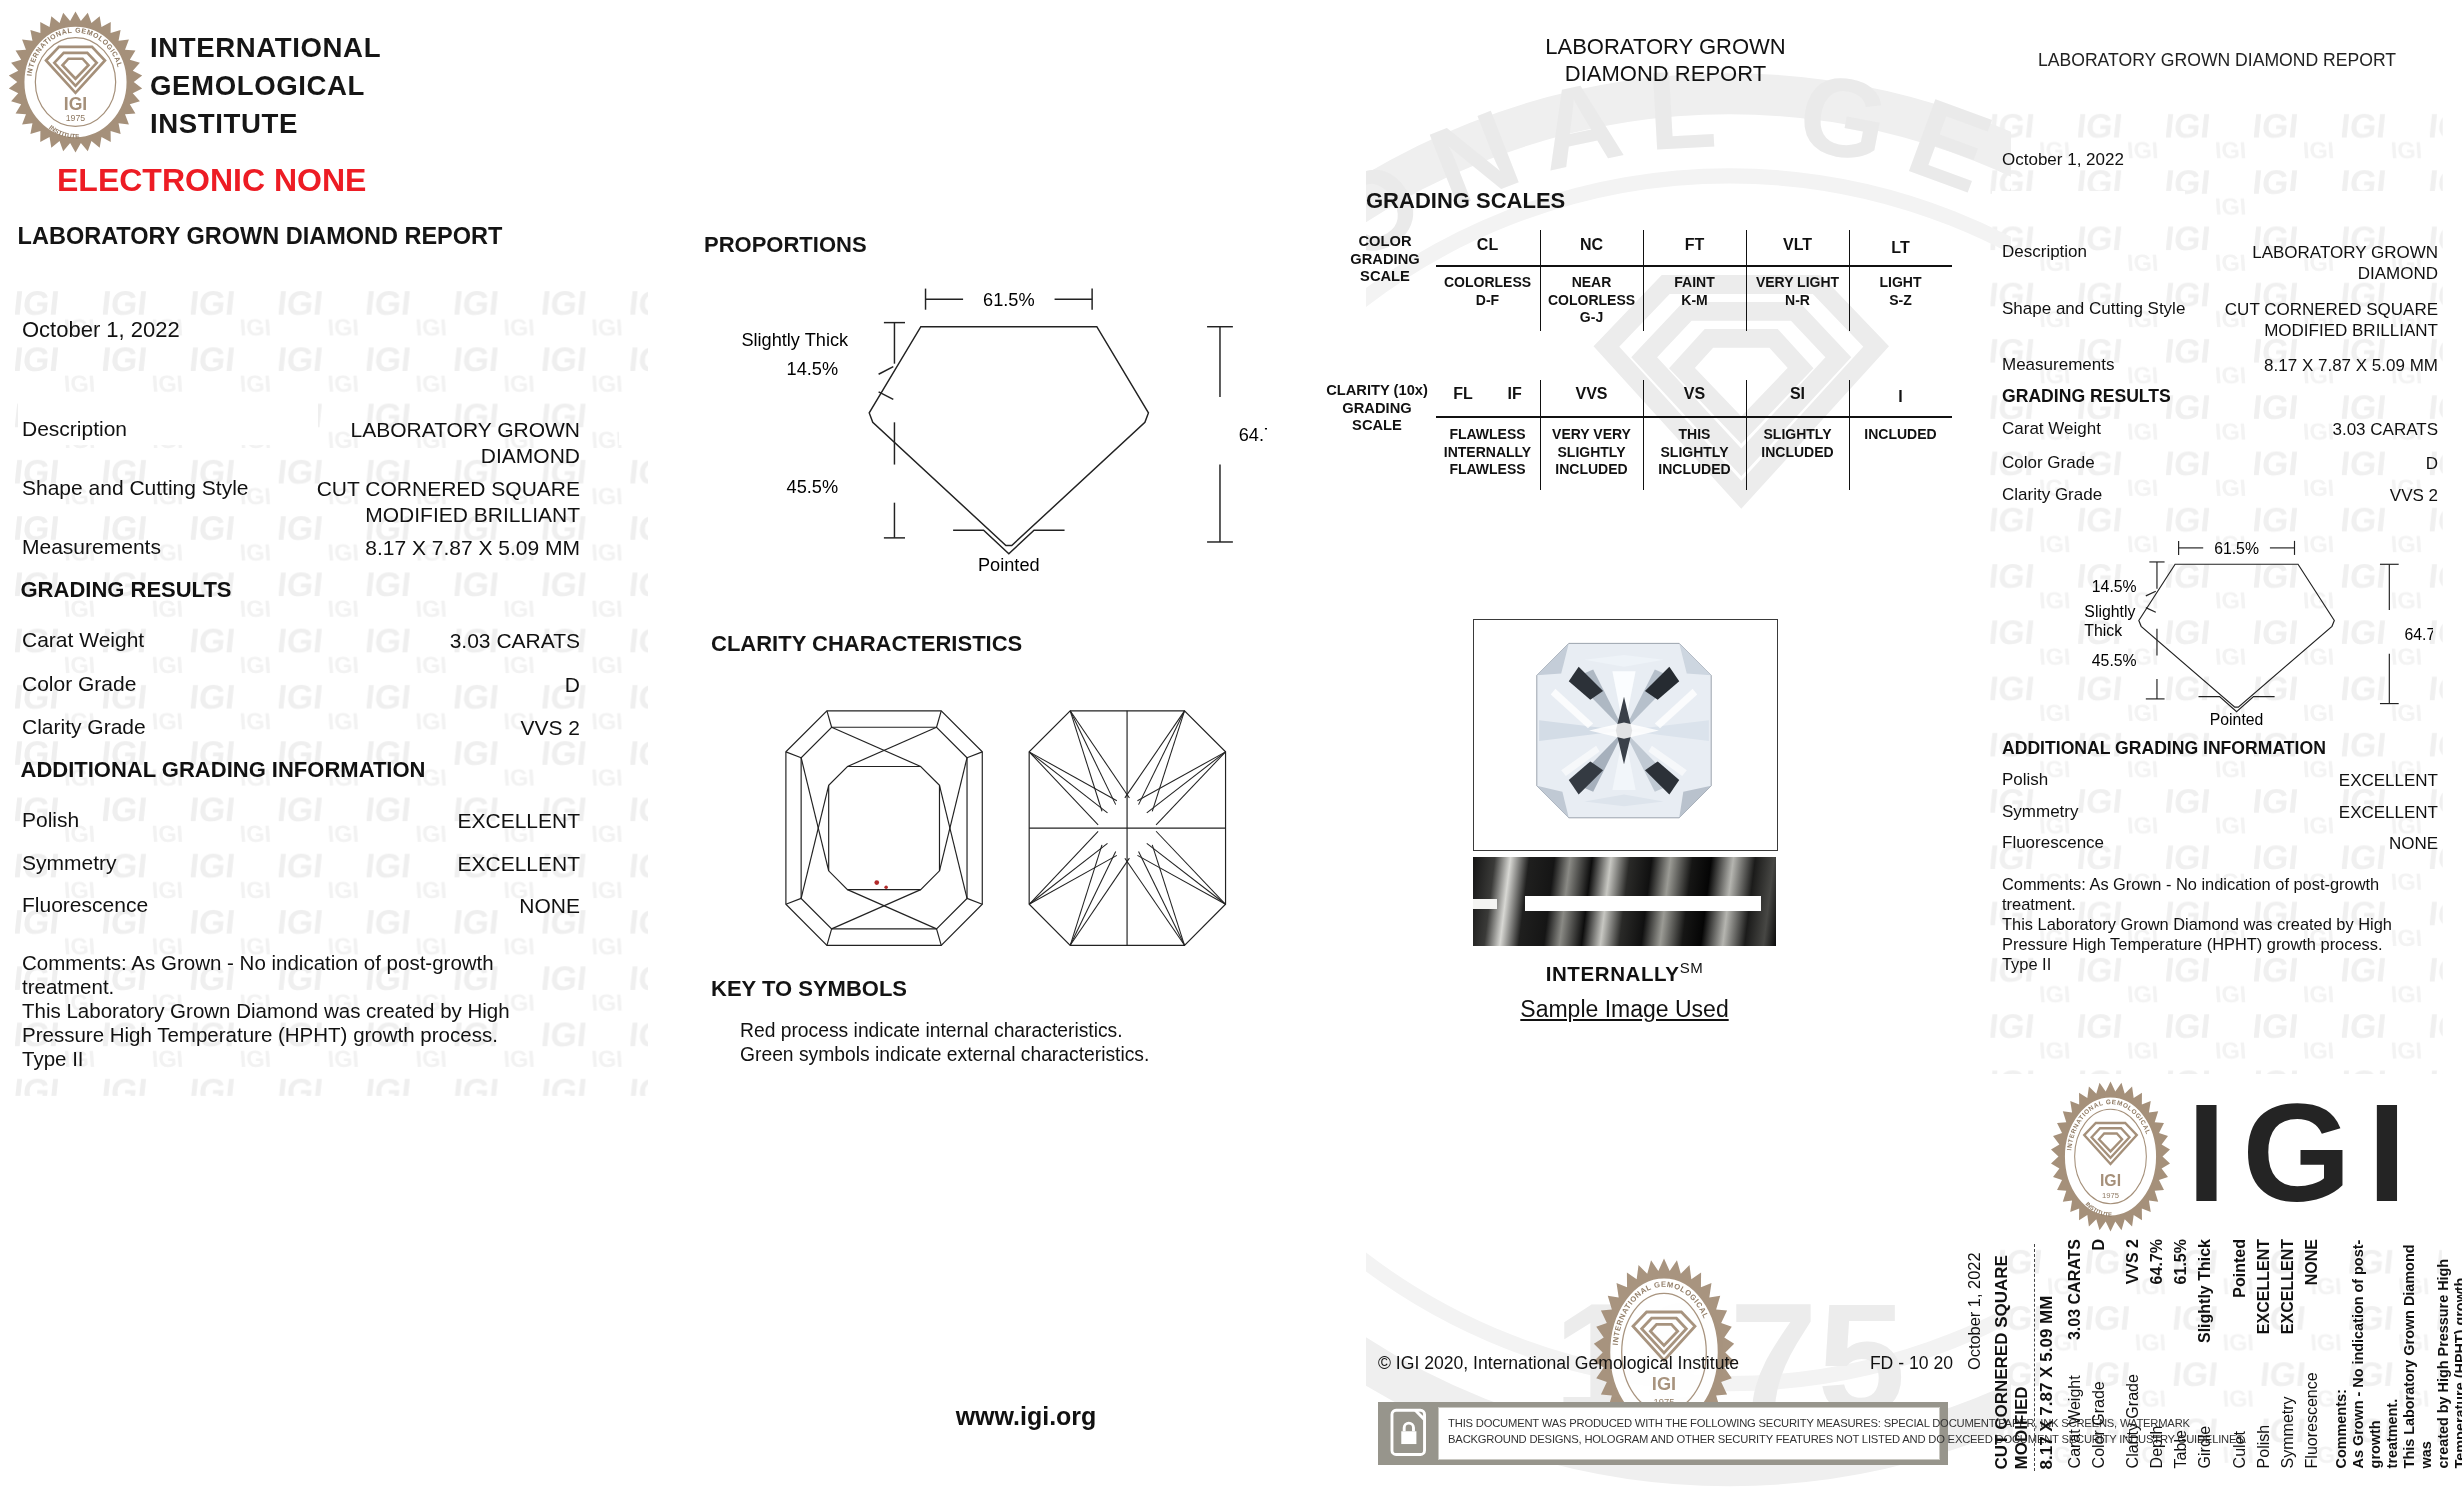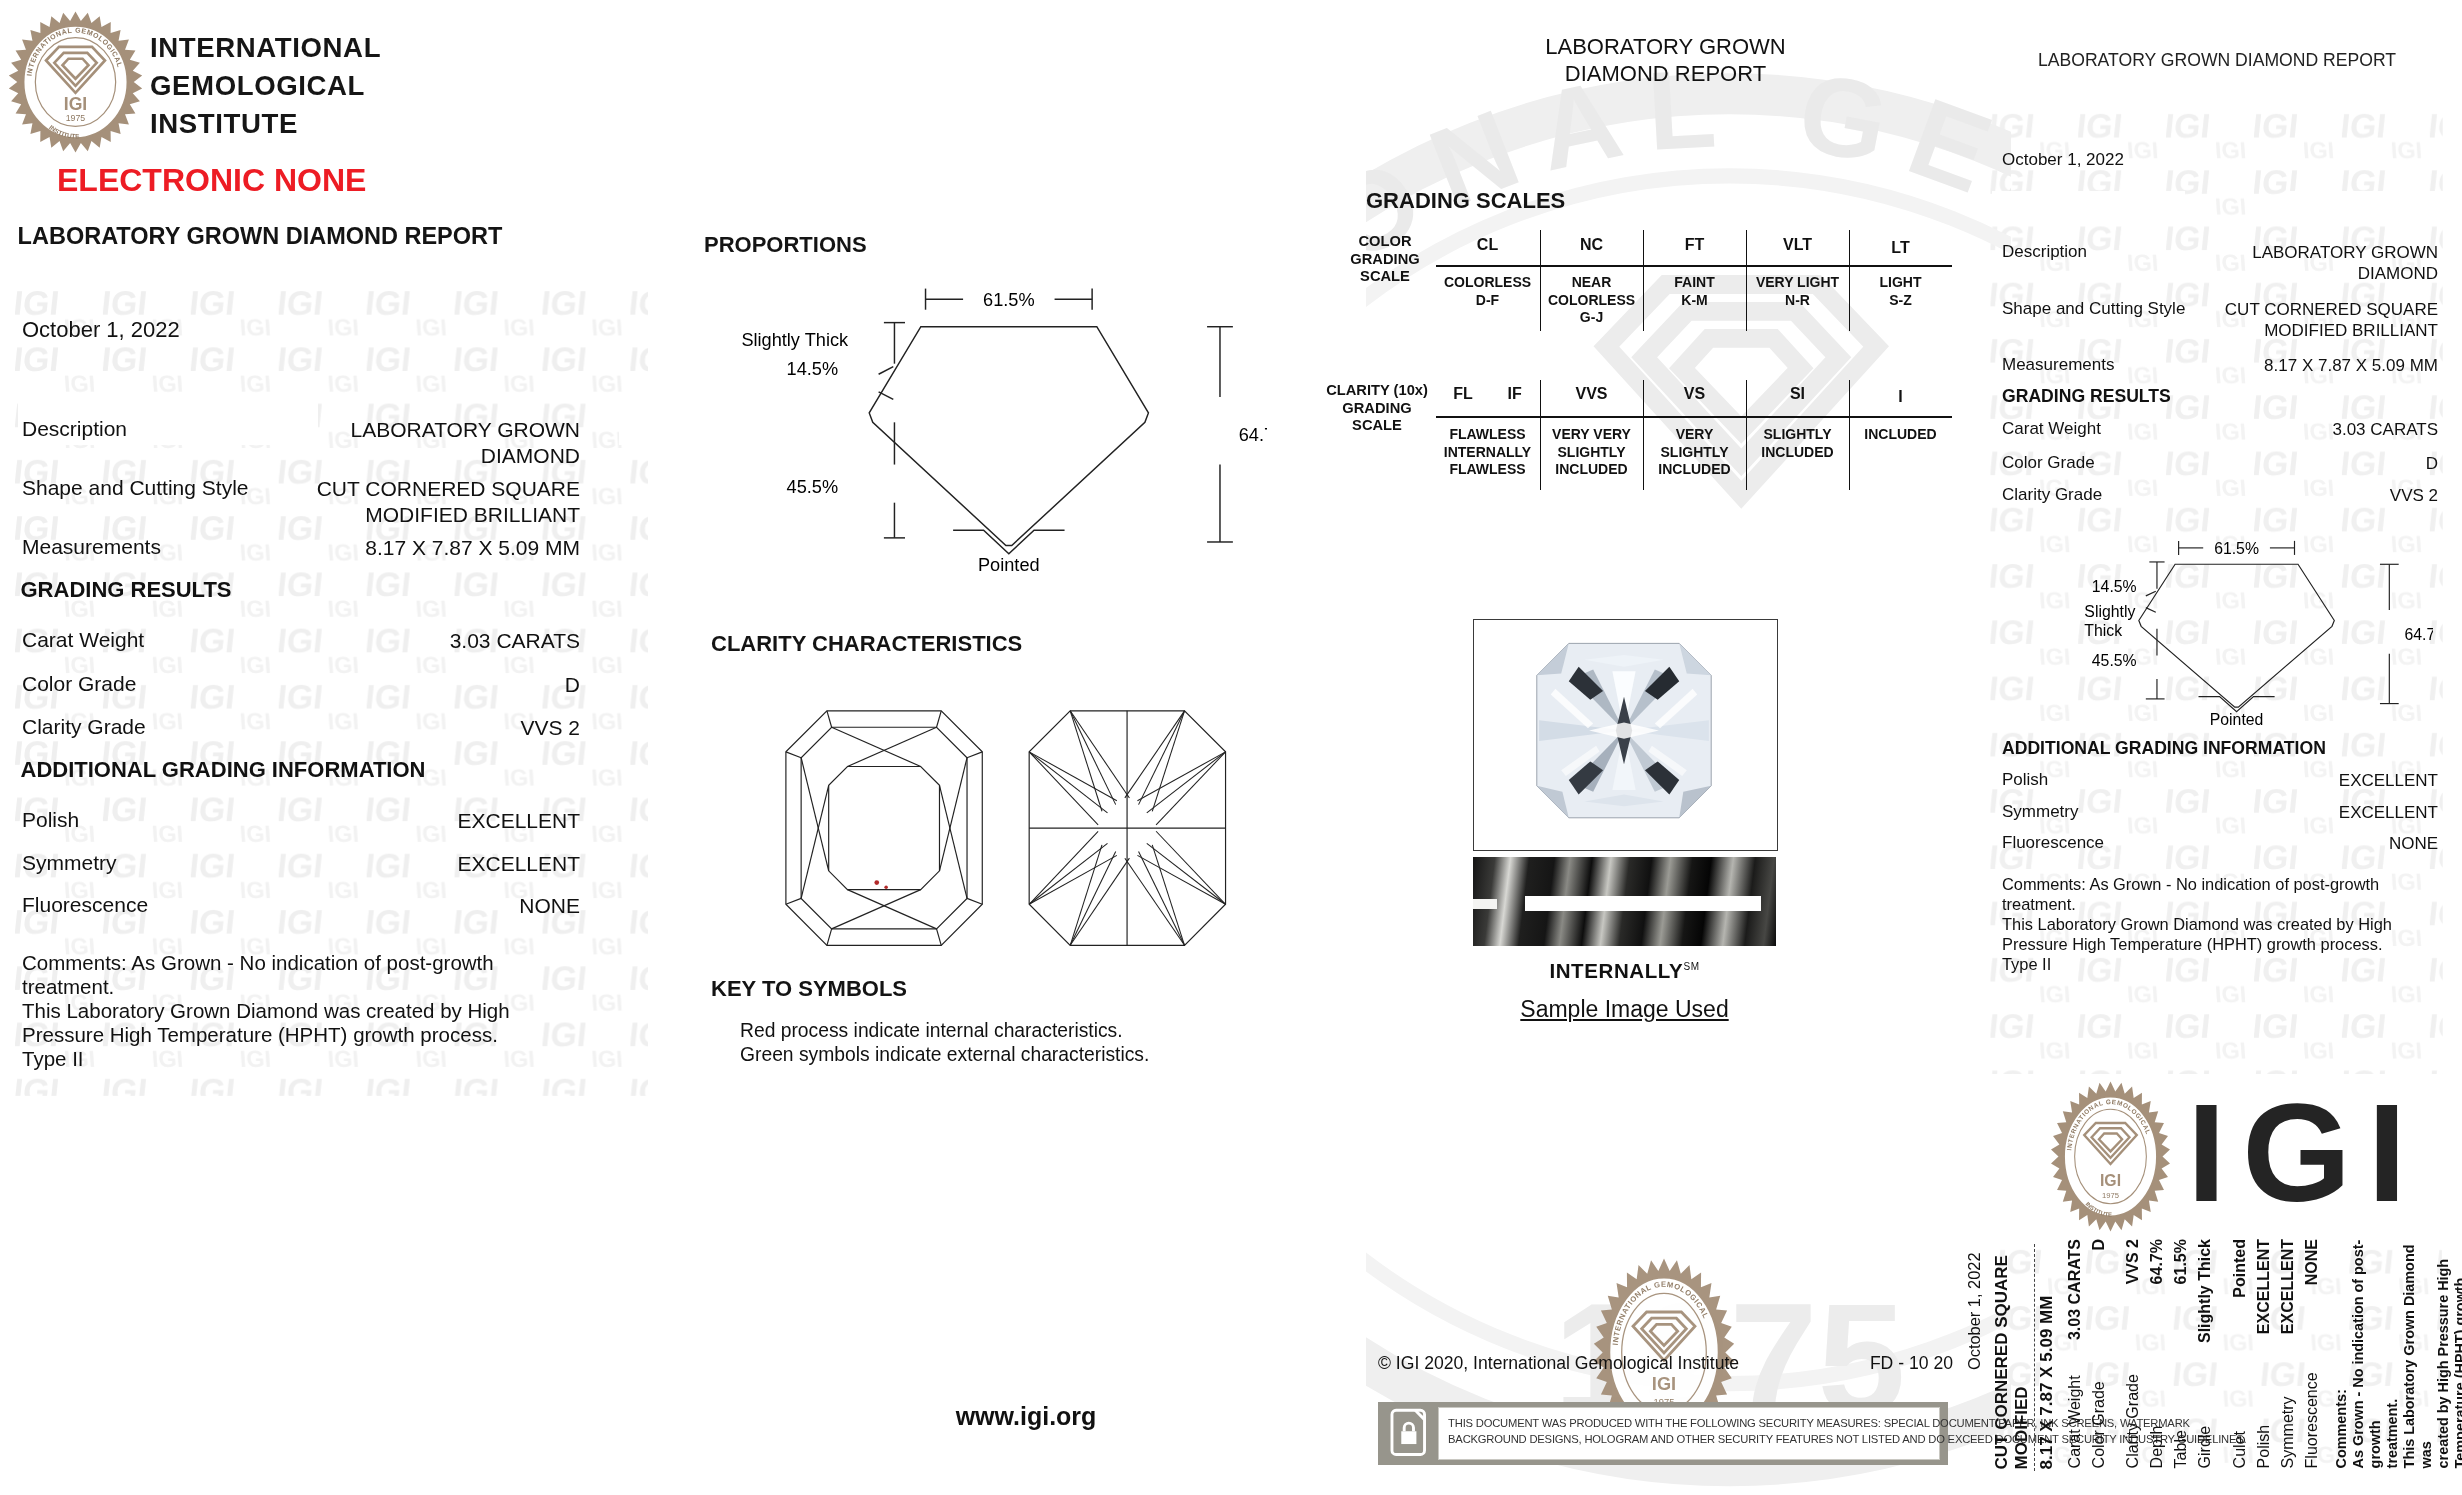--- a/index.html
+++ b/index.html
@@ -29,21 +29,21 @@
   .gs-desc{font-size:14px;font-weight:bold;text-align:center;line-height:17.6px;}
   .gs-rule{background:#111;height:1.8px;}
   .gs-sep{background:#111;width:1.2px;}
   
   .photo-box{left:1473px;top:619px;width:303px;height:230px;border:1.2px solid #3a3a3a;background:#fff;}
   .laser{left:1473px;top:857px;width:303px;height:89px;
     background-image:linear-gradient(97deg,#141414 0%,#3a3a38 7%,#d8d8d4 12%,#1f1f1e 18%,#151515 26%,#8a8a85 31%,#0d0d0d 38%,#c7c7c2 44%,#2a2a28 50%,#101010 57%,#9b9b95 63%,#161615 70%,#050505 76%,#b5b5b0 83%,#1b1b1a 90%,#474744 96%,#0a0a0a 100%);}
   .laser-band{position:absolute;left:17%;top:44%;width:78%;height:17%;background:#fff;}
   .laser-band2{position:absolute;left:0;top:47%;width:8%;height:11%;background:#f4f4f2;}
   .laser-cap{left:1473px;top:959px;width:303px;text-align:center;font-size:20.5px;font-weight:bold;letter-spacing:0.6px;}
-  .laser-cap sup{font-size:10px;font-weight:normal;text-align:right;}
+  .laser-cap sup{font-size:15px;font-weight:normal;text-align:right;}
   .laser-note{left:1473px;top:996px;width:303px;text-align:center;font-size:23px;text-decoration:underline;}
   
   .copyright{left:1378px;top:1353px;font-size:17.6px;}
   .formcode{left:1812px;top:1353px;width:141px;text-align:right;font-size:17.6px;}
   .website{left:850px;top:1402px;width:352px;text-align:center;font-size:25px;font-weight:bold;}
   .secbar{left:1378px;top:1402px;width:570px;height:63px;background:#97958c;}
   .secbox{position:absolute;left:61px;top:5.9px;width:498px;height:49px;background:#fff;border:1.8px solid #fff;outline:0.6px solid #c9c8c2;}
   .sectext{padding:5.9px 7px 0 8.2px;font-size:11.4px;line-height:16px;color:#333;letter-spacing:-0.2px;transform:scaleX(.985);transform-origin:0 0;white-space:nowrap;}
   
   .stub-title{left:2005px;top:50px;width:424px;text-align:center;font-size:17.6px;color:#222;}
@@ -369,21 +369,21 @@
   <div>FLAWLESS</div>
   <div>INTERNALLY</div>
   <div>FLAWLESS</div>
 </div>
 <div class="abs gs-desc" style="left:1540px;top:426px;width:103px;z-index:2">
   <div>VERY VERY</div>
   <div>SLIGHTLY</div>
   <div>INCLUDED</div>
 </div>
 <div class="abs gs-desc" style="left:1643px;top:426px;width:103px;z-index:2">
-  <div>VERY</div>
+  <div>THIS</div>
   <div>SLIGHTLY</div>
   <div>INCLUDED</div>
 </div>
 <div class="abs gs-desc" style="left:1746px;top:426px;width:103px;z-index:2">
   <div>SLIGHTLY</div>
   <div>INCLUDED</div>
 </div>
 <div class="abs gs-desc" style="left:1849px;top:426px;width:103px;z-index:2">
   <div>INCLUDED</div>
 </div>

